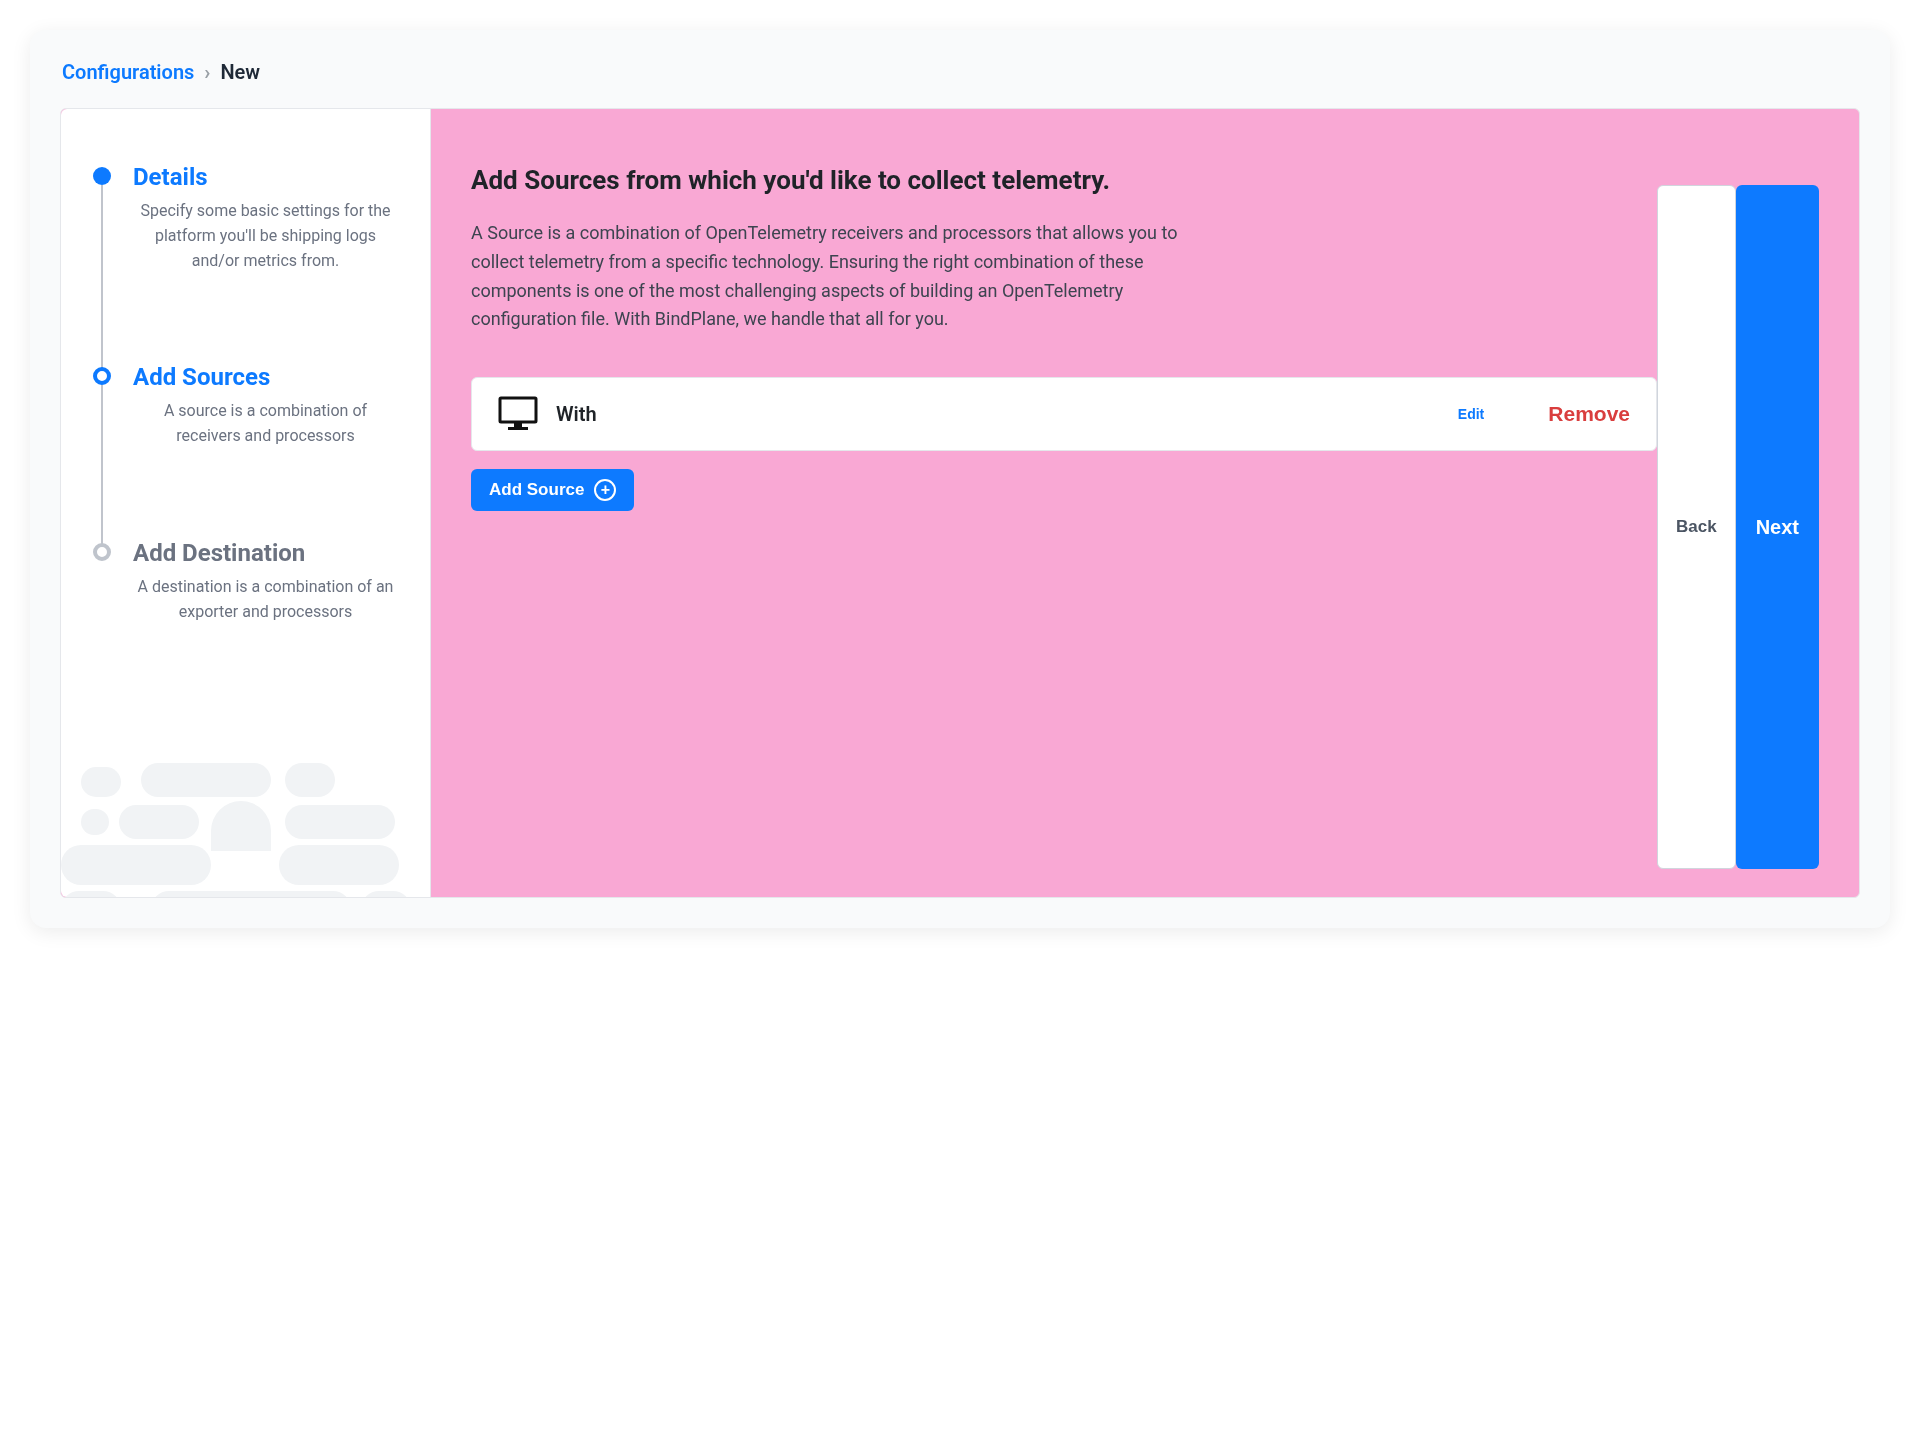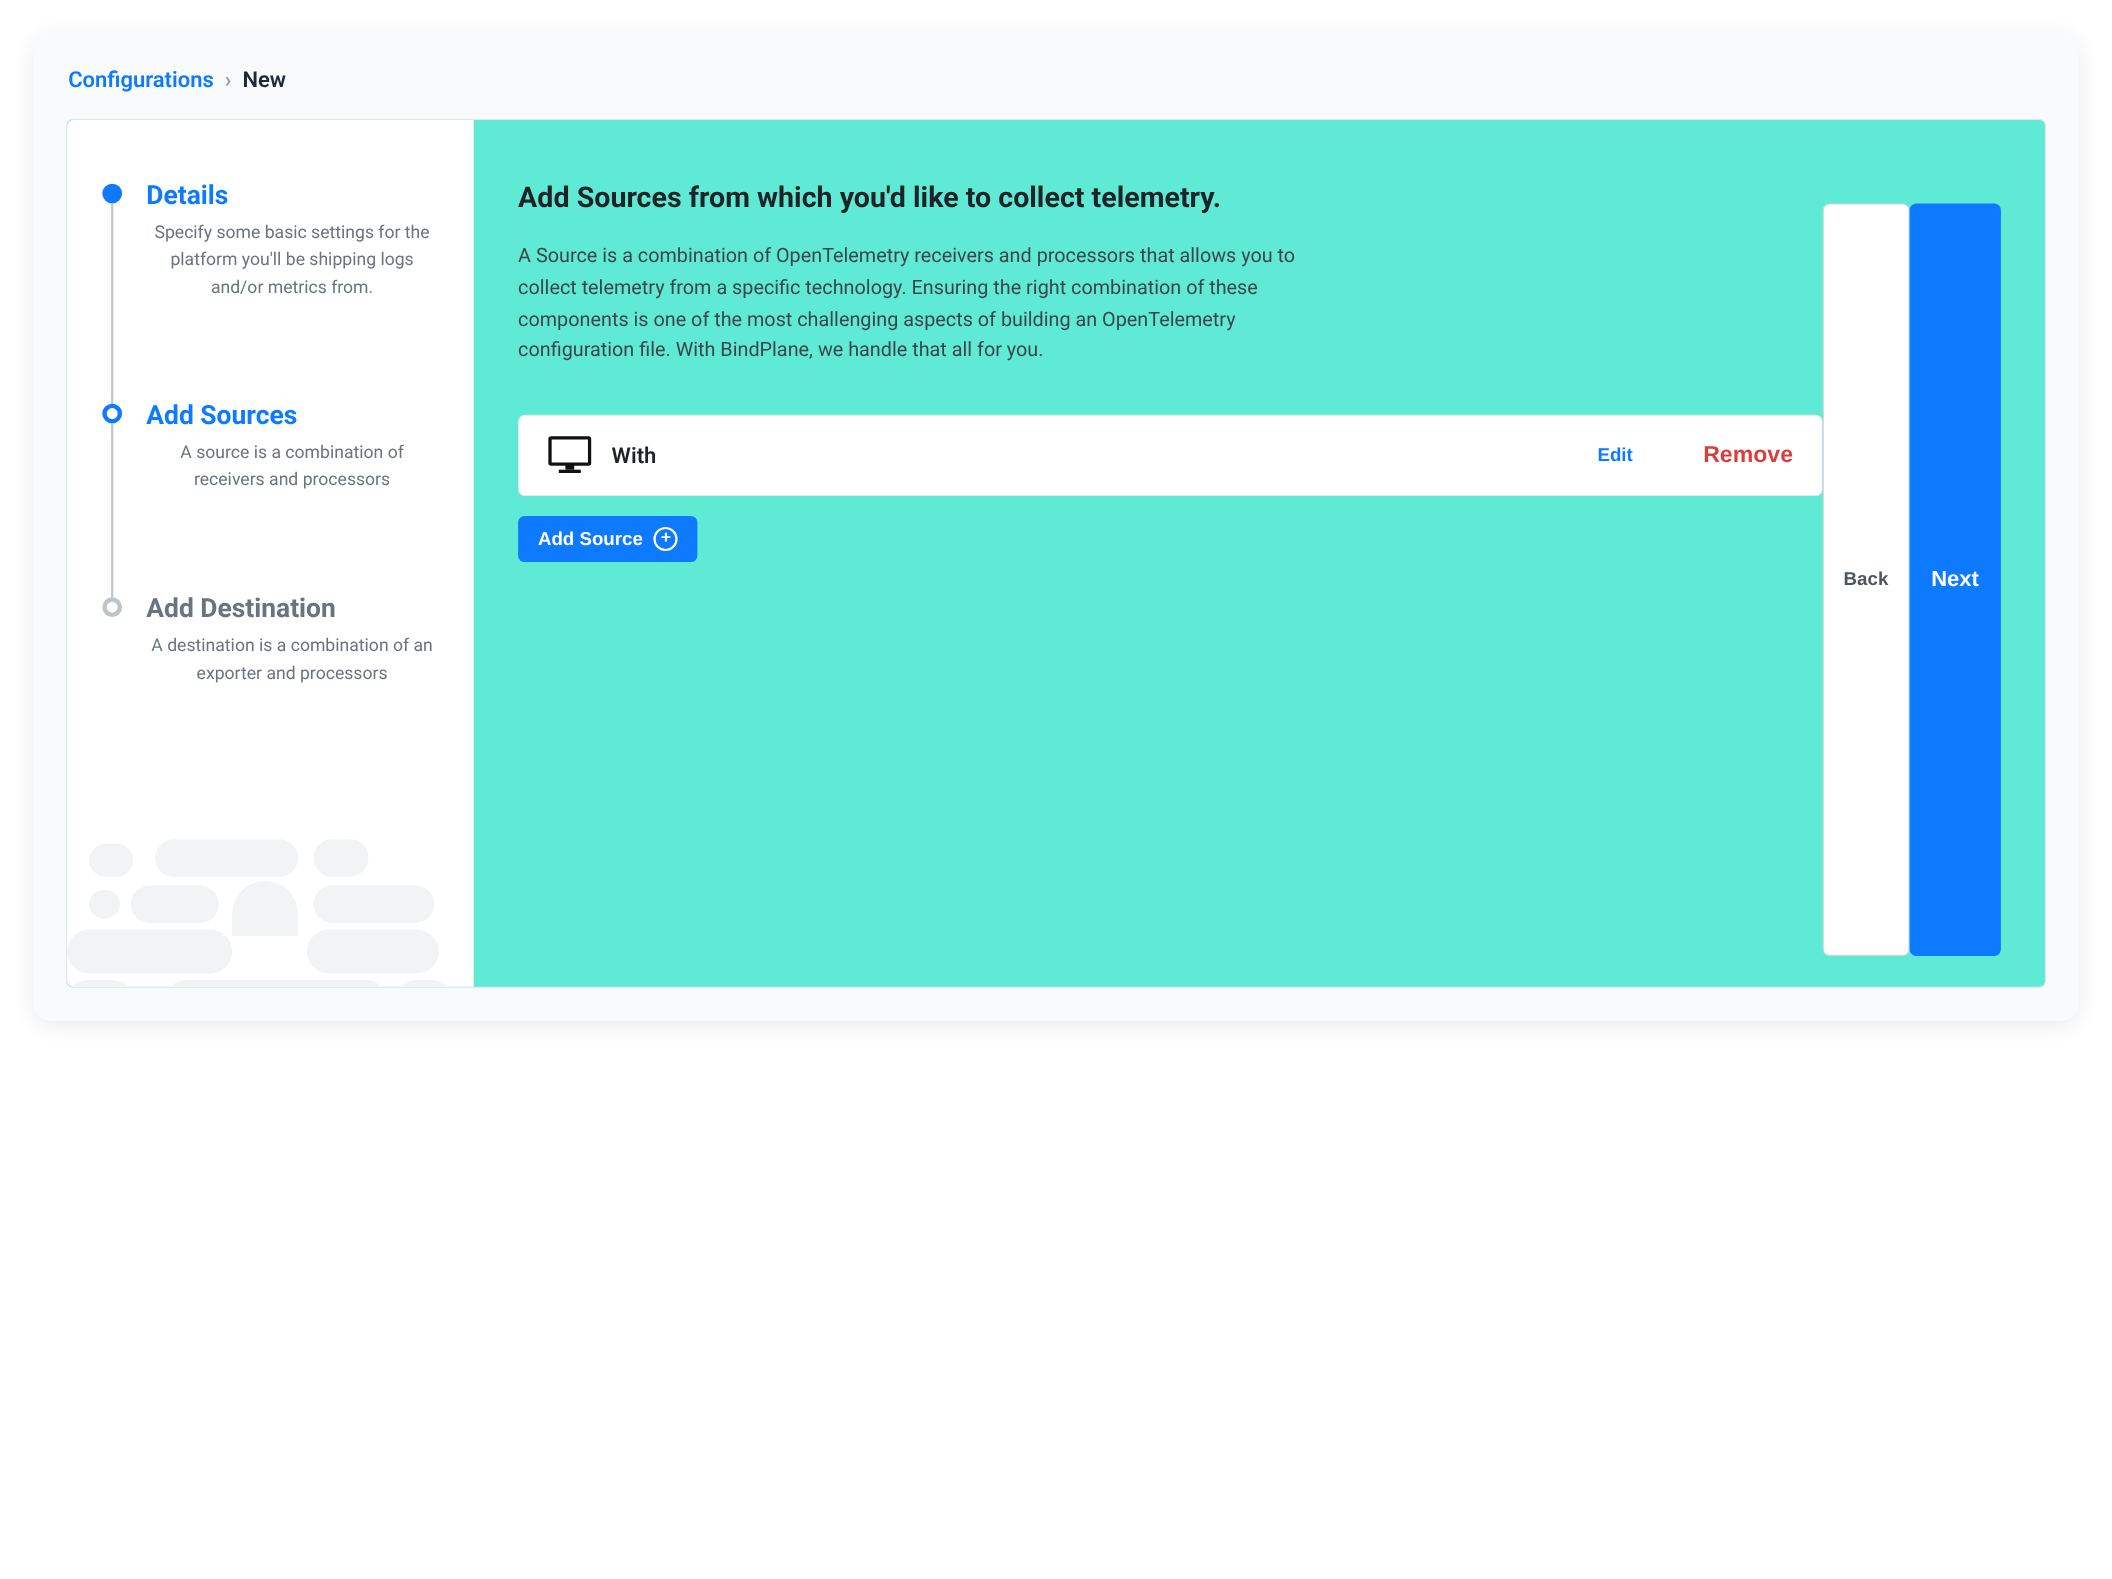--- a/index.html
+++ b/index.html
@@ -36,21 +36,21 @@
       color: #9aa0a6;
       font-weight: 700;
     }
     .breadcrumb .current {
       color: #1f2937;
     }
     .panel {
       display: flex;
       border: 1px solid #e5e7eb;
       border-radius: 6px;
-      background: #5eead4;
+      background: #f9a8d4;
       min-height: 790px;
       position: relative;
     }
     .sidebar {
       width: 370px;
       background: #ffffff;
       border-right: 1px solid #e5e7eb;
       border-radius: 6px 0 0 6px;
       padding: 54px 32px 32px 32px;
       position: relative;
@@ -169,21 +169,21 @@
       color: #1f2328;
       flex: 1;
     }
     .source-actions {
       display: flex;
       gap: 30px;
     }
     .link-blue {
       color: #0d7aff;
       font-weight: 700;
-      font-size: 17px;
+      font-size: 14px;
       cursor: pointer;
       background: none;
       border: none;
       text-align: right;
     }
     .link-red {
       color: #d93d3d;
       font-weight: 700;
       font-size: 21px;
       cursor: pointer;

